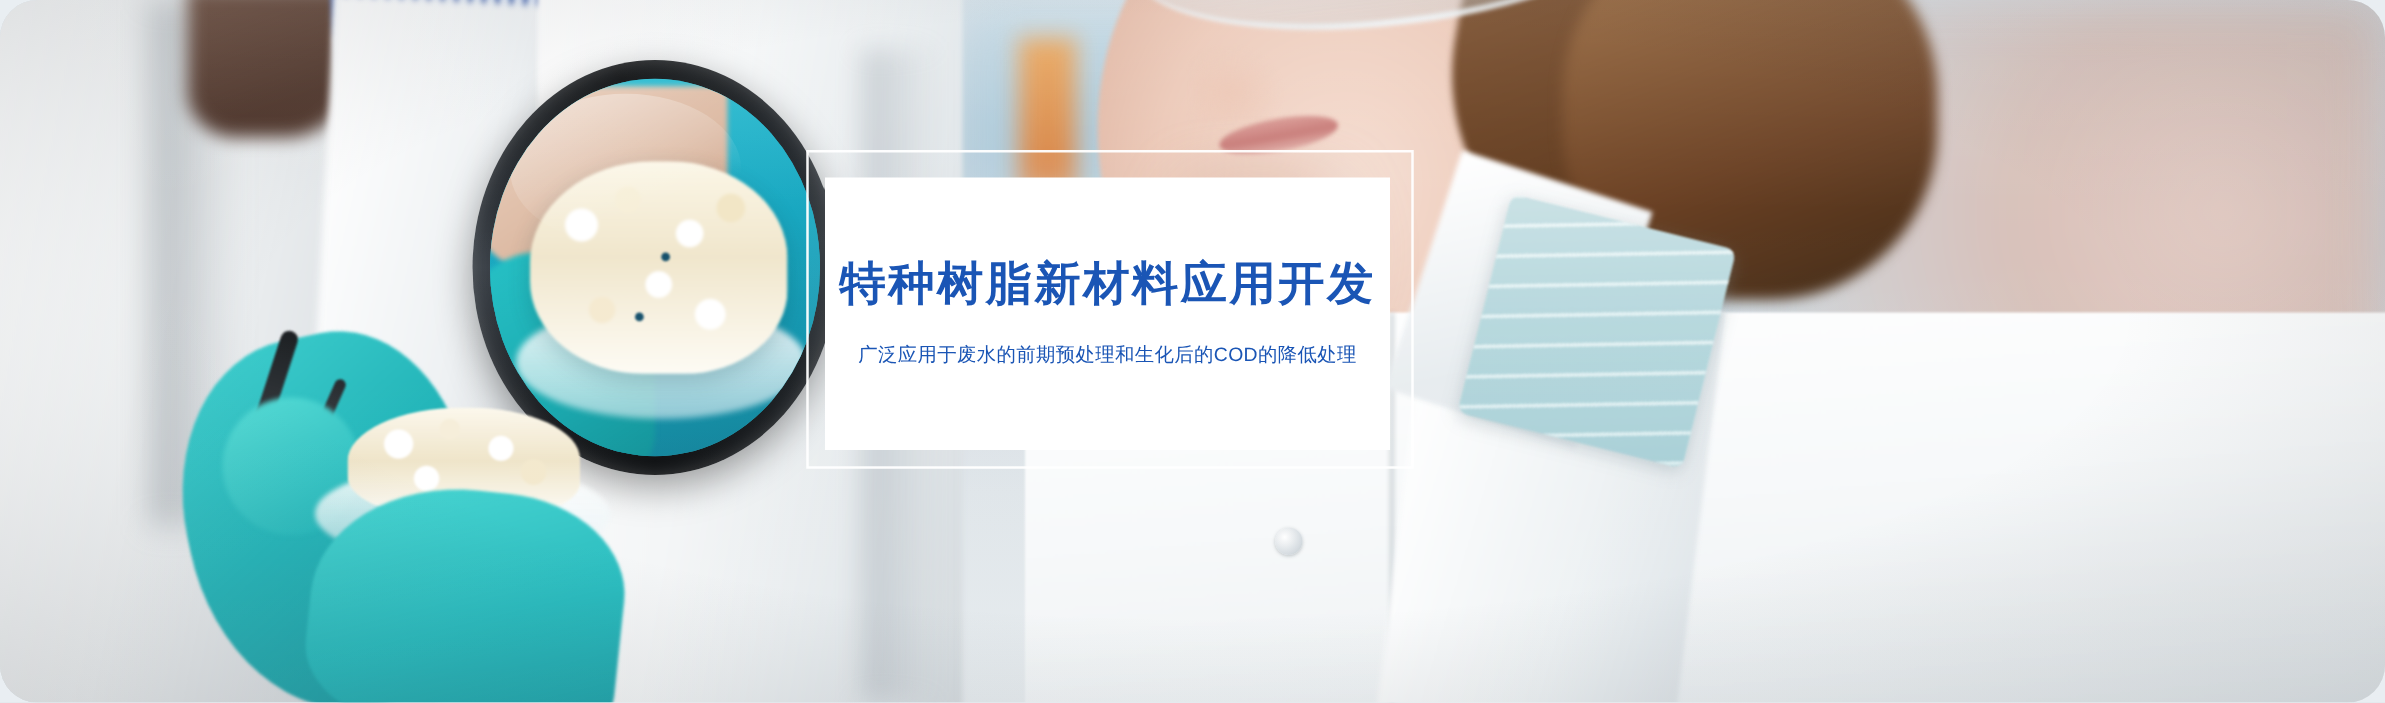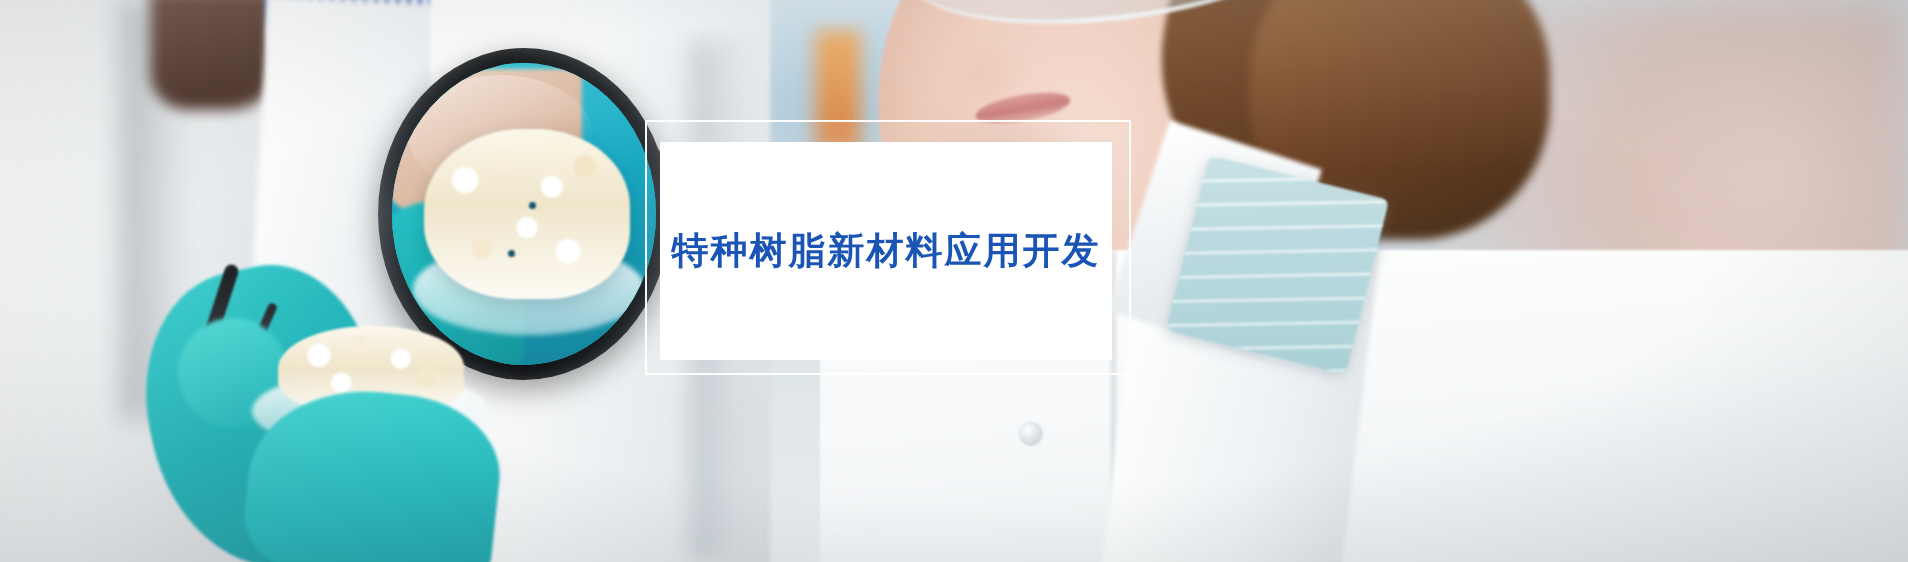--- a/index.html
+++ b/index.html
@@ -1,21 +1,21 @@
 <!DOCTYPE html>
 <html><head>
 <meta charset="utf-8">
 <style>
   html,body{margin:0;padding:0;}
   body{
     width:1908px;height:562px;overflow:hidden;
     font-family:"Liberation Sans","DejaVu Sans",sans-serif;
     background:#e9eef2;
   }
-  .banner{position:relative;width:1908px;height:562px;overflow:hidden;background:#dfe6ea;}
+  .banner{position:relative;width:1908px;height:562px;overflow:hidden;background:#dfe6ea;border-radius:30px;}
 
   
   .photo{position:absolute;inset:0;}
 
   
   .bg-base{position:absolute;inset:0;
     background:
       linear-gradient(180deg,#d8e0e6 0%,#c9d4dc 35%,#dfe5e9 70%,#e6ebee 100%);
   }
   
@@ -252,15 +252,16 @@
     <div class="sample"></div>
     <div class="glove-b"></div>
 
     <div class="photo-glow"></div>
     <div class="photo-vignette"></div>
   </div>
 
   <div class="frame"></div>
   <div class="panel">
     <div class="title">特种树脂新材料应用开发</div>
+    <div class="subtitle">广泛应用于废水的前期预处理和生化后的COD的降低处理</div>
   </div>
 
 </div>
 
 </body></html>

